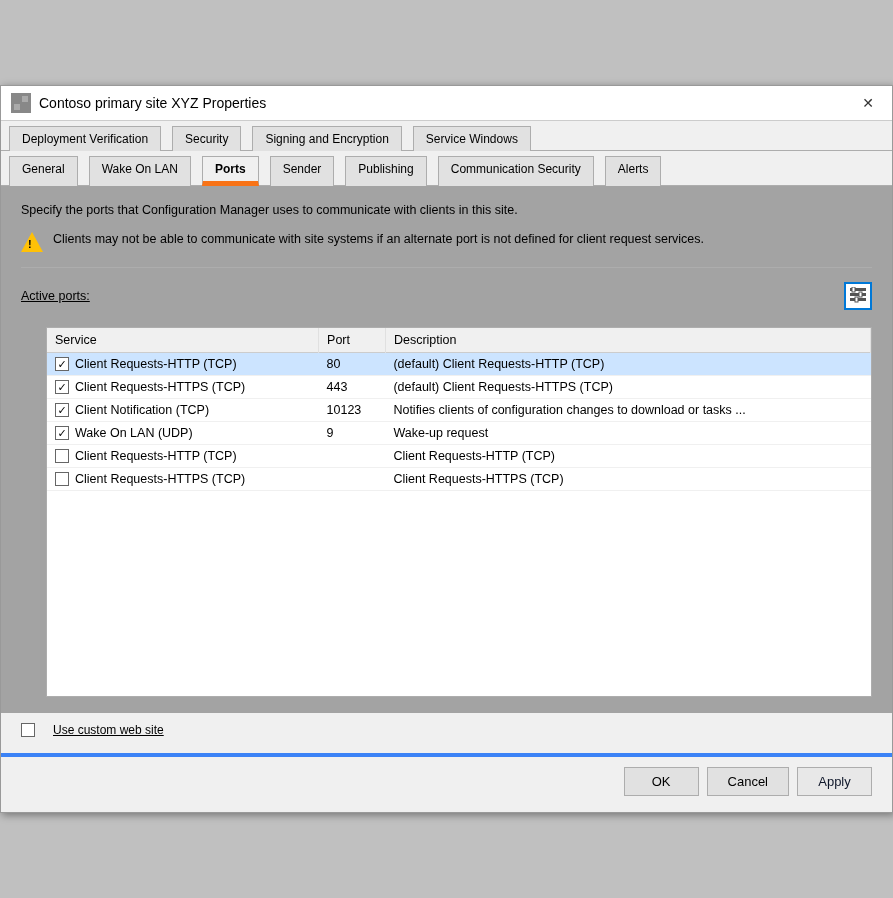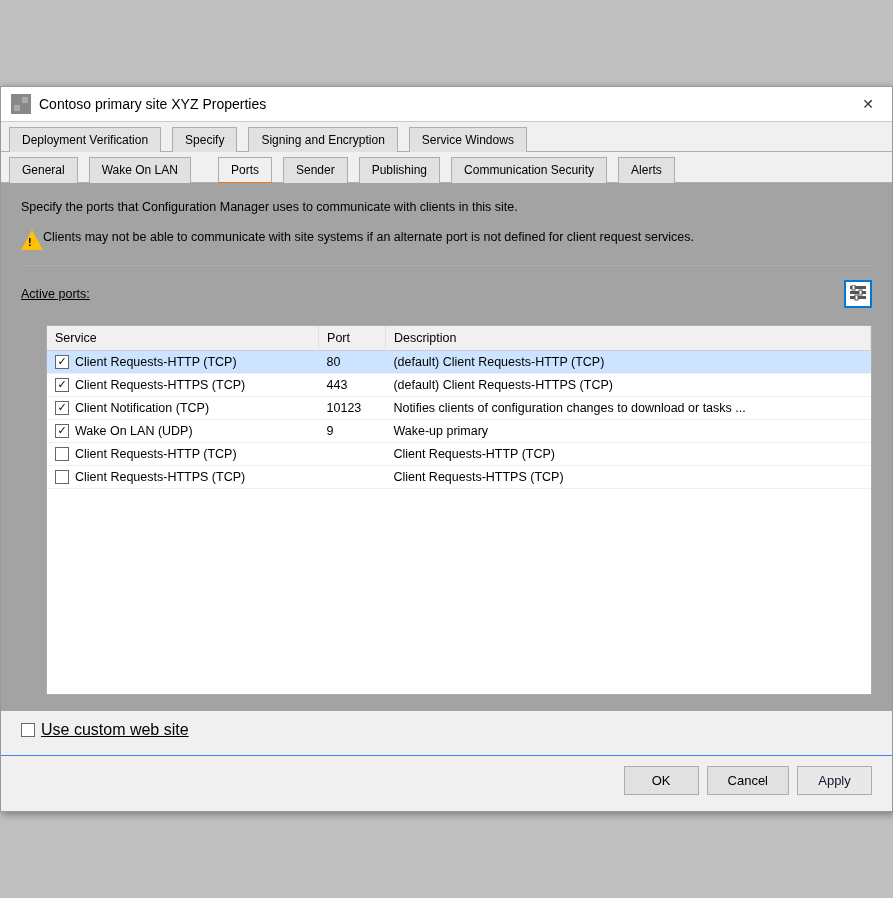--- a/index.html
+++ b/index.html
@@ -71,38 +71,38 @@
       background: #e1e1e1;
       cursor: pointer;
       font-size: 12px;
       border-bottom: none;
       color: #000;
       position: relative;
       bottom: -1px;
     }
     .tab.active {
       background: #f0f0f0;
-      border-bottom: 1px solid #f97316;
+      border-bottom: 5px solid #f97316;
       z-index: 1;
-      font-weight: normal;
-      margin-left: 16px;
+      font-weight: bold;
     }
 
     .content {
       background: #a3a3a3;
       padding: 16px 20px;
     }
     .desc-text {
       font-size: 12.5px;
       margin-bottom: 12px;
       line-height: 1.4;
     }
     .warning-box {
       display: flex;
       align-items: flex-start;
+      gap: 10px;
       margin-bottom: 14px;
       font-size: 12.5px;
       line-height: 1.4;
     }
     .warning-icon {
       width: 22px;
       height: 22px;
       flex-shrink: 0;
       display: flex;
       align-items: center;
@@ -211,32 +211,32 @@
     }
 
     .bottom-section {
       padding: 10px 20px 16px;
       display: flex;
       align-items: center;
     }
     .custom-web-checkbox {
       display: flex;
       align-items: center;
-      gap: 6px;
-      font-size: 16px;
+      gap: 18px;
+      font-size: 12px;
     }
     .custom-web-checkbox label { text-decoration: underline; cursor: pointer; }
 
     .footer {
       display: flex;
       justify-content: flex-end;
       gap: 8px;
       padding: 10px 20px 16px;
       background: #f0f0f0;
-      border-top: 1px solid #3b82f6;
+      border-top: 4px solid #3b82f6;
     }
     .btn {
       padding: 6px 20px;
       font-size: 13px;
       border: 1px solid #adadad;
       background: #e1e1e1;
       cursor: pointer;
       min-width: 75px;
     }
     .btn:disabled {
@@ -260,21 +260,21 @@
           <rect x="9" y="9" width="6" height="6" fill="#888"></rect>
         </svg>
       </div>
       <span class="title-text">Contoso primary site XYZ Properties</span>
     </div>
     <button class="close-btn">✕</button>
   </div>
 
   <div class="tabs-row1">
     <div class="tab">Deployment Verification</div>
-    <div class="tab">Specify</div>
+    <div class="tab">Security</div>
     <div class="tab">Signing and Encryption</div>
     <div class="tab">Service Windows</div>
   </div>
 
   <div class="tabs-row2">
     <div class="tab">General</div>
     <div class="tab">Wake On LAN</div>
     <div class="tab active">Ports</div>
     <div class="tab">Sender</div>
     <div class="tab">Publishing</div>
@@ -349,21 +349,21 @@
               <td>Notifies clients of configuration changes to download or tasks ...</td>
             </tr>
             <tr>
               <td>
                 <div class="checkbox-cell">
                   <div class="cb checked"></div>
                   <span>Wake On LAN (UDP)</span>
                 </div>
               </td>
               <td>9</td>
-              <td>Wake-up primary</td>
+              <td>Wake-up request</td>
             </tr>
             <tr>
               <td>
                 <div class="checkbox-cell">
                   <div class="cb"></div>
                   <span>Client Requests-HTTP (TCP)</span>
                 </div>
               </td>
               <td></td>
               <td>Client Requests-HTTP (TCP)</td>

